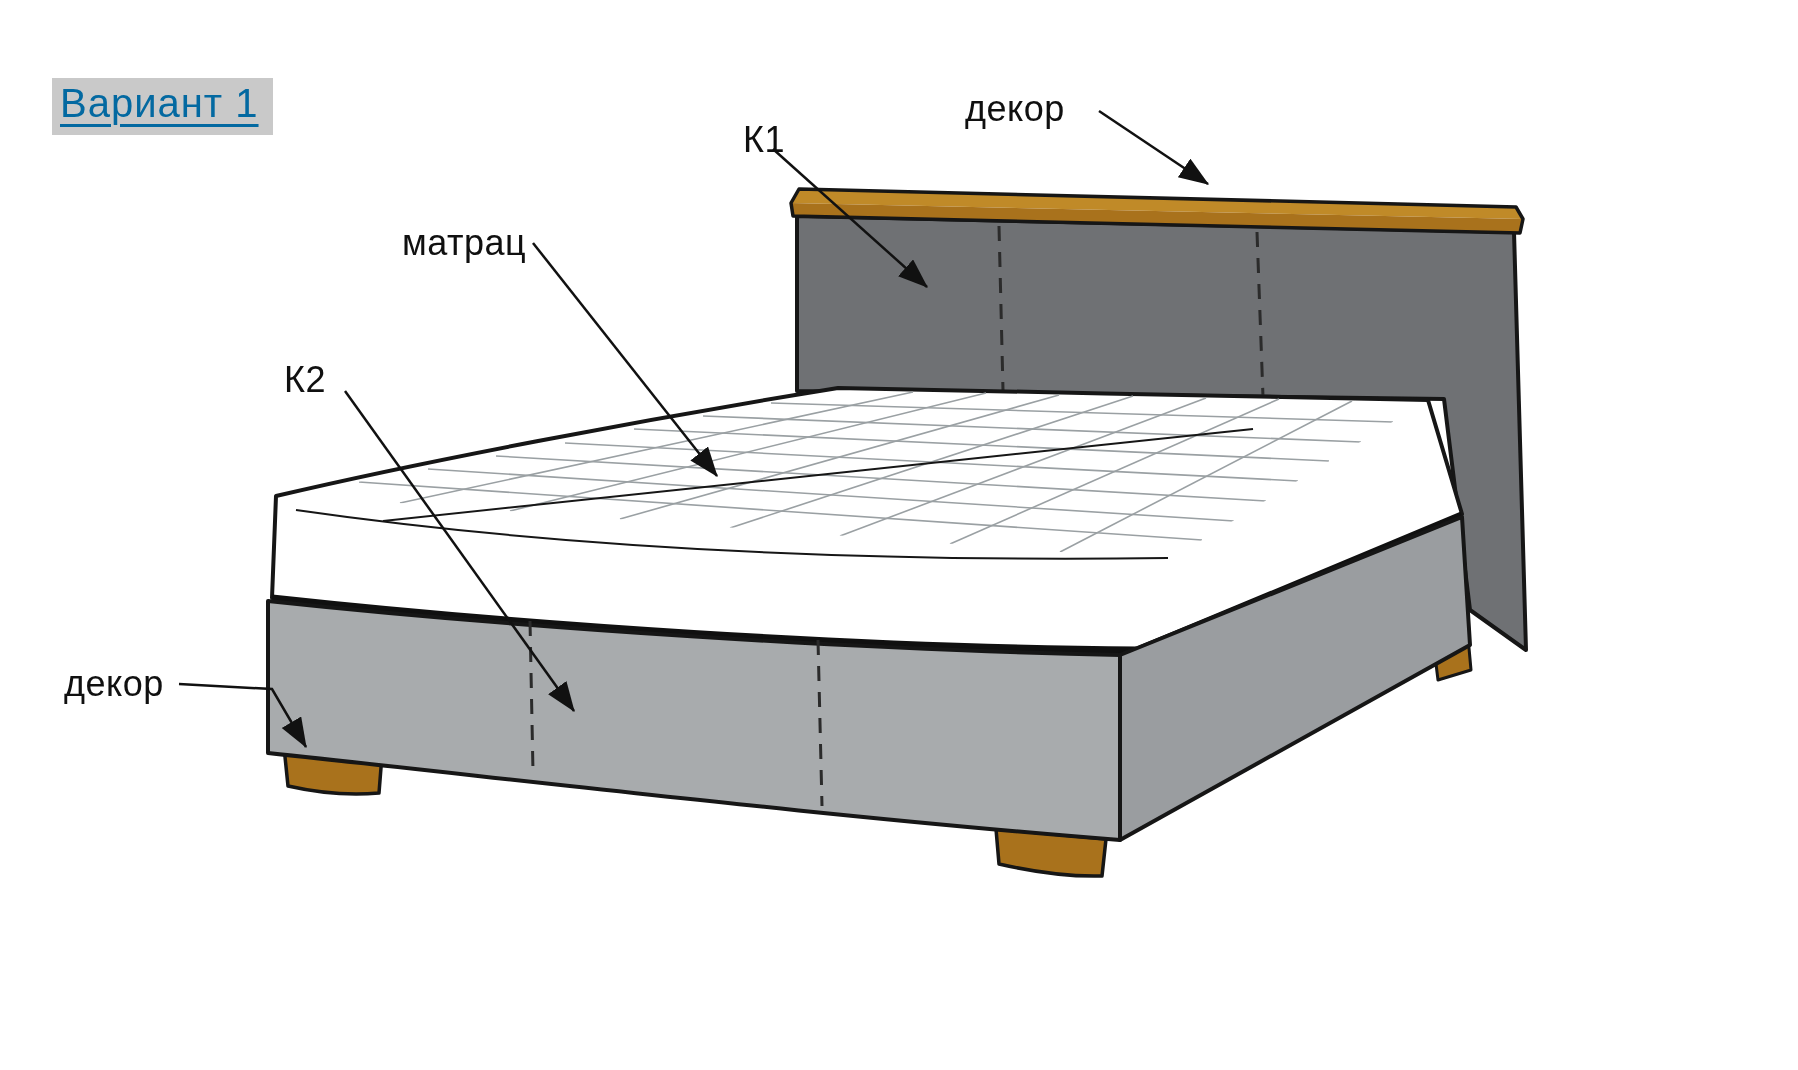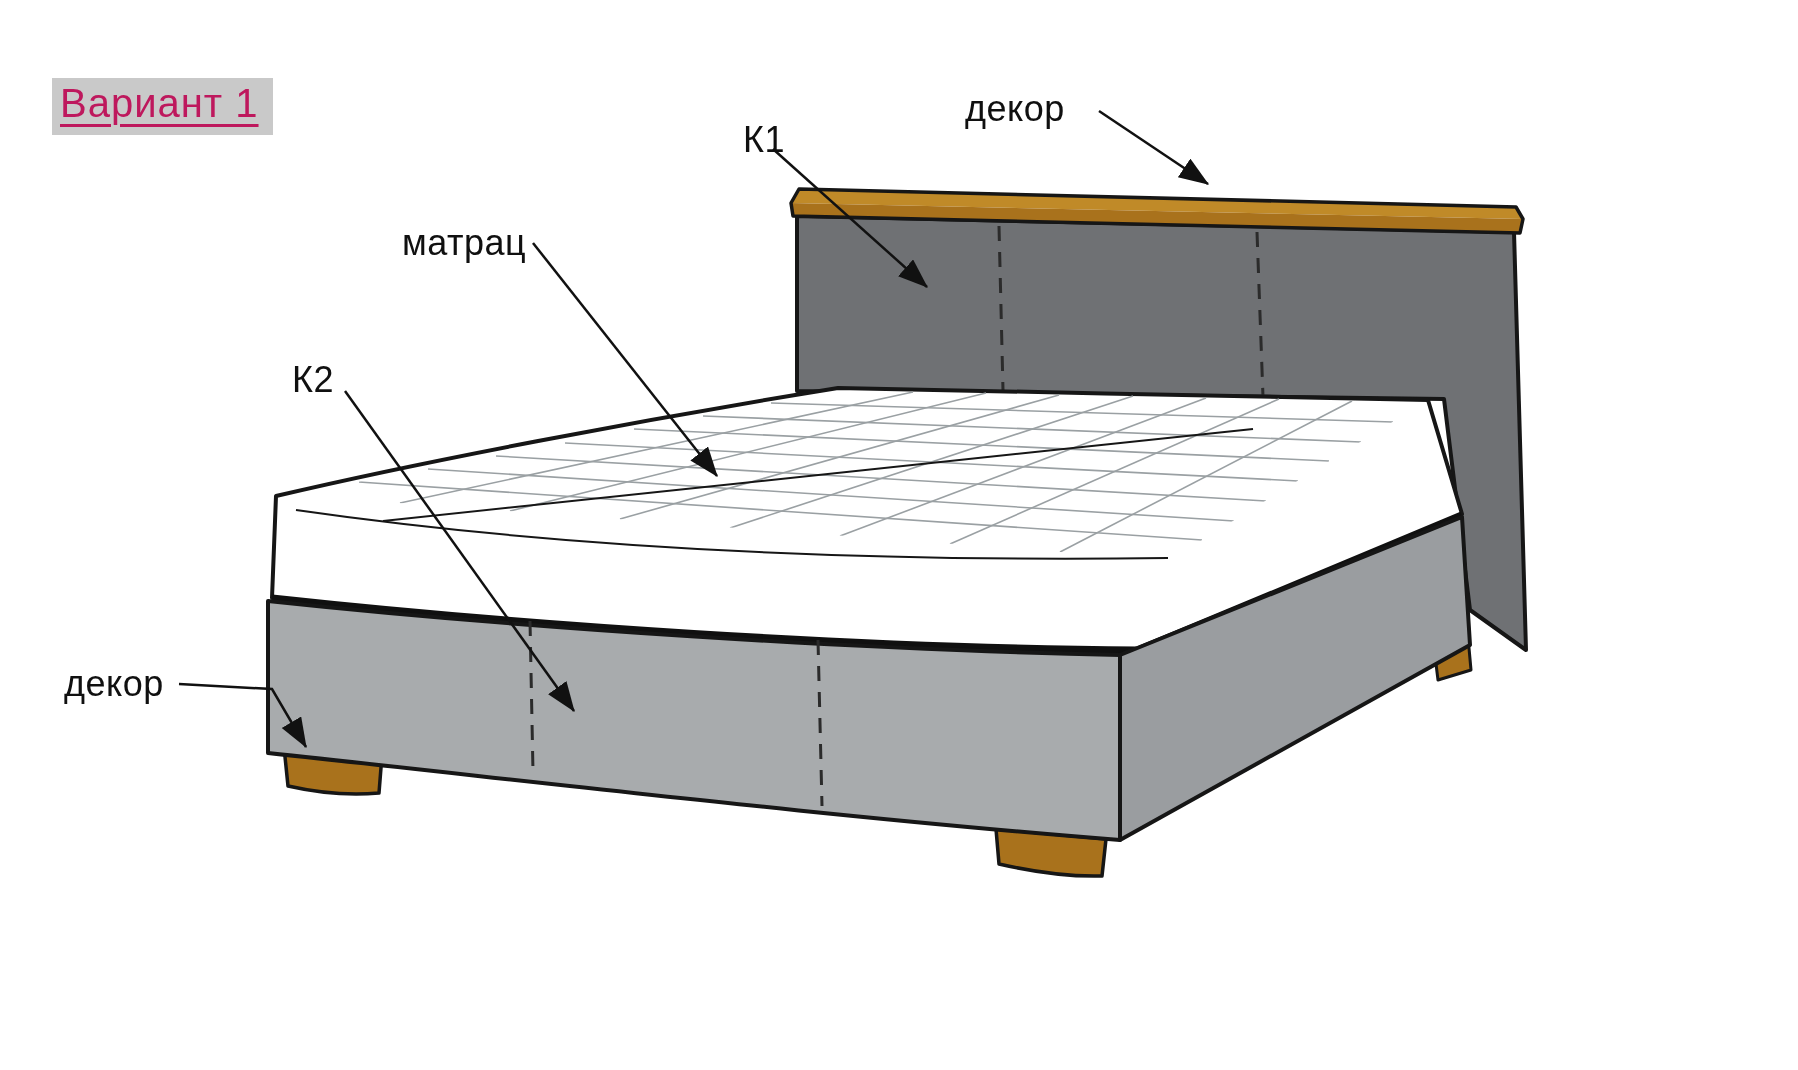--- a/index.html
+++ b/index.html
@@ -18,21 +18,21 @@
     color: #101010;
     font-size: 36px;
     letter-spacing: 0.5px;
     white-space: nowrap;
     user-select: none;
   }
   .title {
     position: absolute;
     left: 52px; top: 78px;
     background: #c9c9c9;
-    color: #be185d;
+    color: #0369a1;
     font-size: 40px;
     padding: 3px 14px 9px 8px;
     text-decoration: underline;
     text-underline-offset: 7px;
     text-decoration-thickness: 3px;
     letter-spacing: 1px;
   }
   .outline  { stroke: #161616; stroke-linejoin: round; stroke-linecap: round; }
   .seam     { stroke: #2b2b2b; stroke-width: 3; stroke-dasharray: 15 11; fill: none; }
   .quilt    { stroke: #9aa0a3; stroke-width: 1.6; }
@@ -104,16 +104,16 @@
   </svg>
 
   <div class="title">Вариант 1</div>
 
   <div class="label" style="left:965px; top:88px;">декор</div>
 
   <div class="label" style="left:743px; top:119px;">К1</div>
 
   <div class="label" style="left:402px; top:222px;">матрац</div>
 
-  <div class="label" style="left:292px; top:359px;">К2</div>
+  <div class="label" style="left:284px; top:359px;">К2</div>
 
   <div class="label" style="left:64px; top:663px;">декор</div>
 </div>
 
 </body></html>

